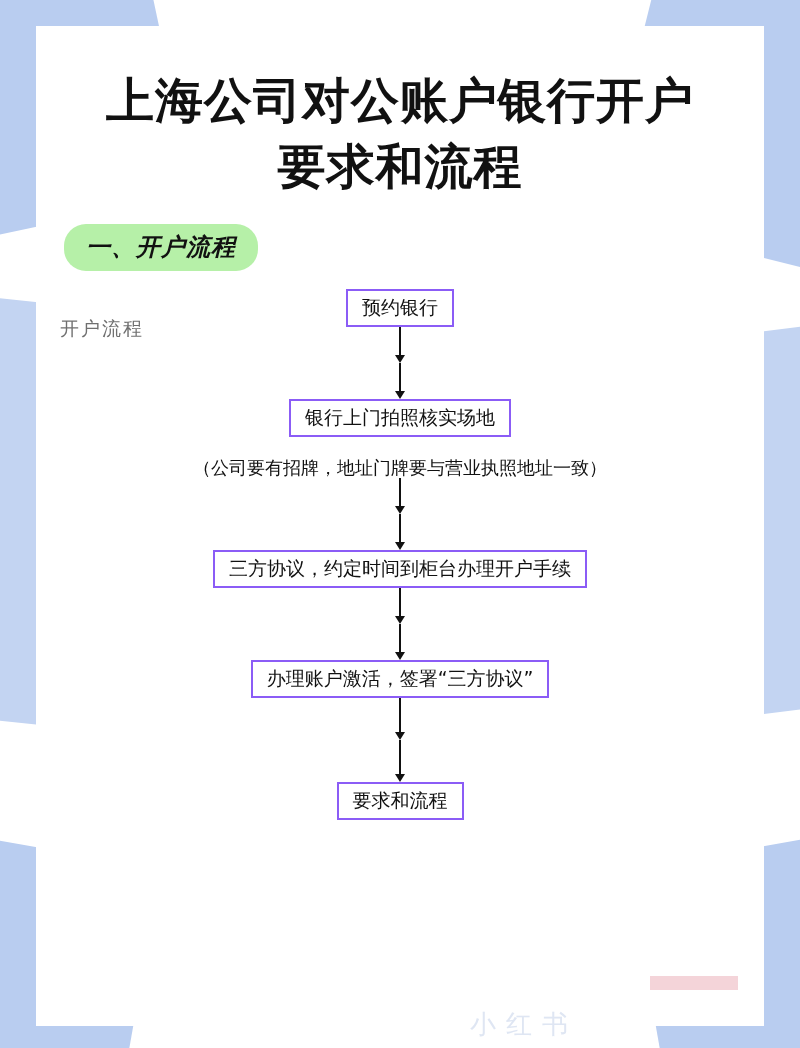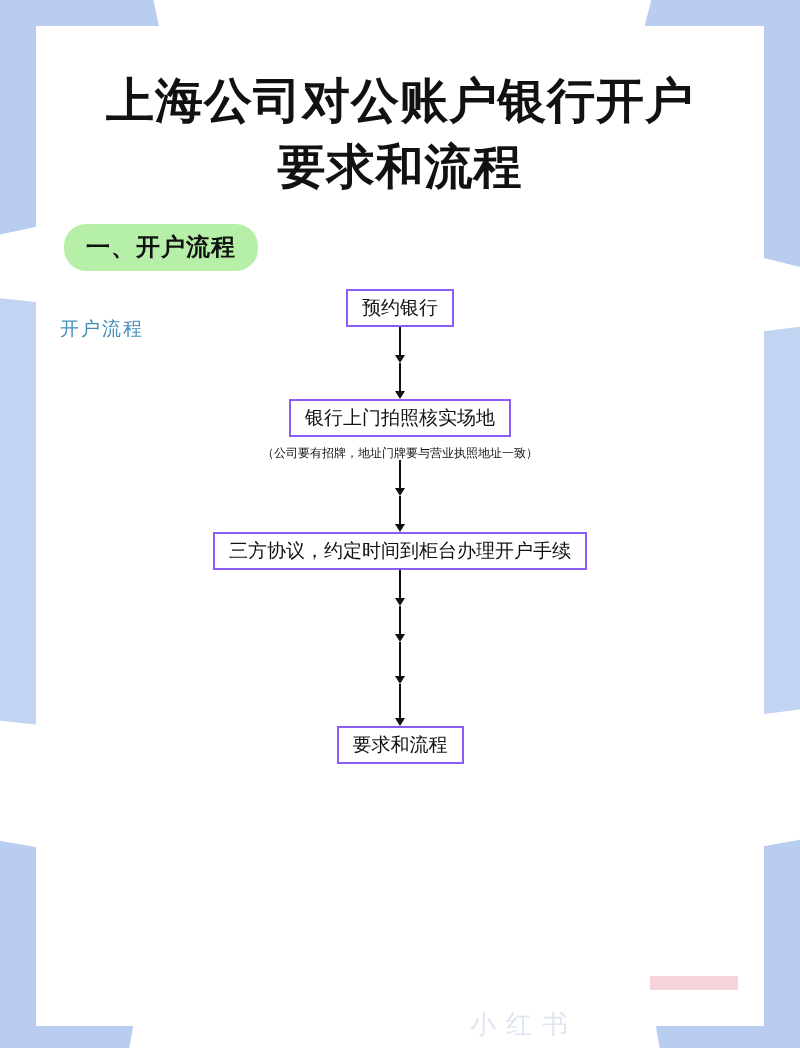--- a/index.html
+++ b/index.html
@@ -124,28 +124,29 @@
   .section-tag {
     display: inline-block;
     background: #b6f0a8;
     border-radius: 22px;
     padding: 7px 22px 8px 22px;
     font-family: "DejaVu Sans", "Liberation Sans", sans-serif;
     font-weight: bold;
     font-size: 24px;
     color: #111111;
     letter-spacing: 1px;
+    font-style: italic;
   }
   .ghost-text {
     position: absolute;
     left: 60px;
     top: 316px;
     font-family: "DejaVu Sans", "Liberation Sans", sans-serif;
     font-size: 19px;
-    color: #0369a1;
+    color: #404040;
     letter-spacing: 2px;
     opacity: .75;
   }
 
   
   .flow {
     margin-top: 18px;
     display: flex;
     flex-direction: column;
     align-items: center;
@@ -154,23 +155,23 @@
   .flow-box {
     border: 2px solid #8b5cf6;
     color: #111111;
     font-size: 19px;
     padding: 6px 14px 7px 14px;
     background: #ffffff;
     white-space: nowrap;
     line-height: 1.1;
   }
   .flow-note {
-    font-size: 12px;
-    color: #111111;
-    margin-top: 9px;
+    font-size: 18px;
+    color: #111111;
+    margin-top: 20px;
     white-space: nowrap;
     line-height: 1.2;
   }
   .arrow {
     width: 2px;
     display: flex;
     flex-direction: column;
     align-items: center;
     color: #111111;
     font-size: 17px;
@@ -261,20 +262,21 @@
 
     <div class="flow-box">三方协议，约定时间到柜台办理开户手续</div>
 
     <div class="arrow">
       <div class="seg" style="height:28px"></div>
       <div class="head"></div>
       <div class="seg" style="height:28px"></div>
       <div class="head"></div>
     </div>
 
+    <div class="flow-box">办理账户激活，签署“三方协议”</div>
 
     <div class="arrow">
       <div class="seg" style="height:34px"></div>
       <div class="head"></div>
       <div class="seg" style="height:34px"></div>
       <div class="head"></div>
     </div>
 
     <div class="flow-box">要求和流程</div>
 

